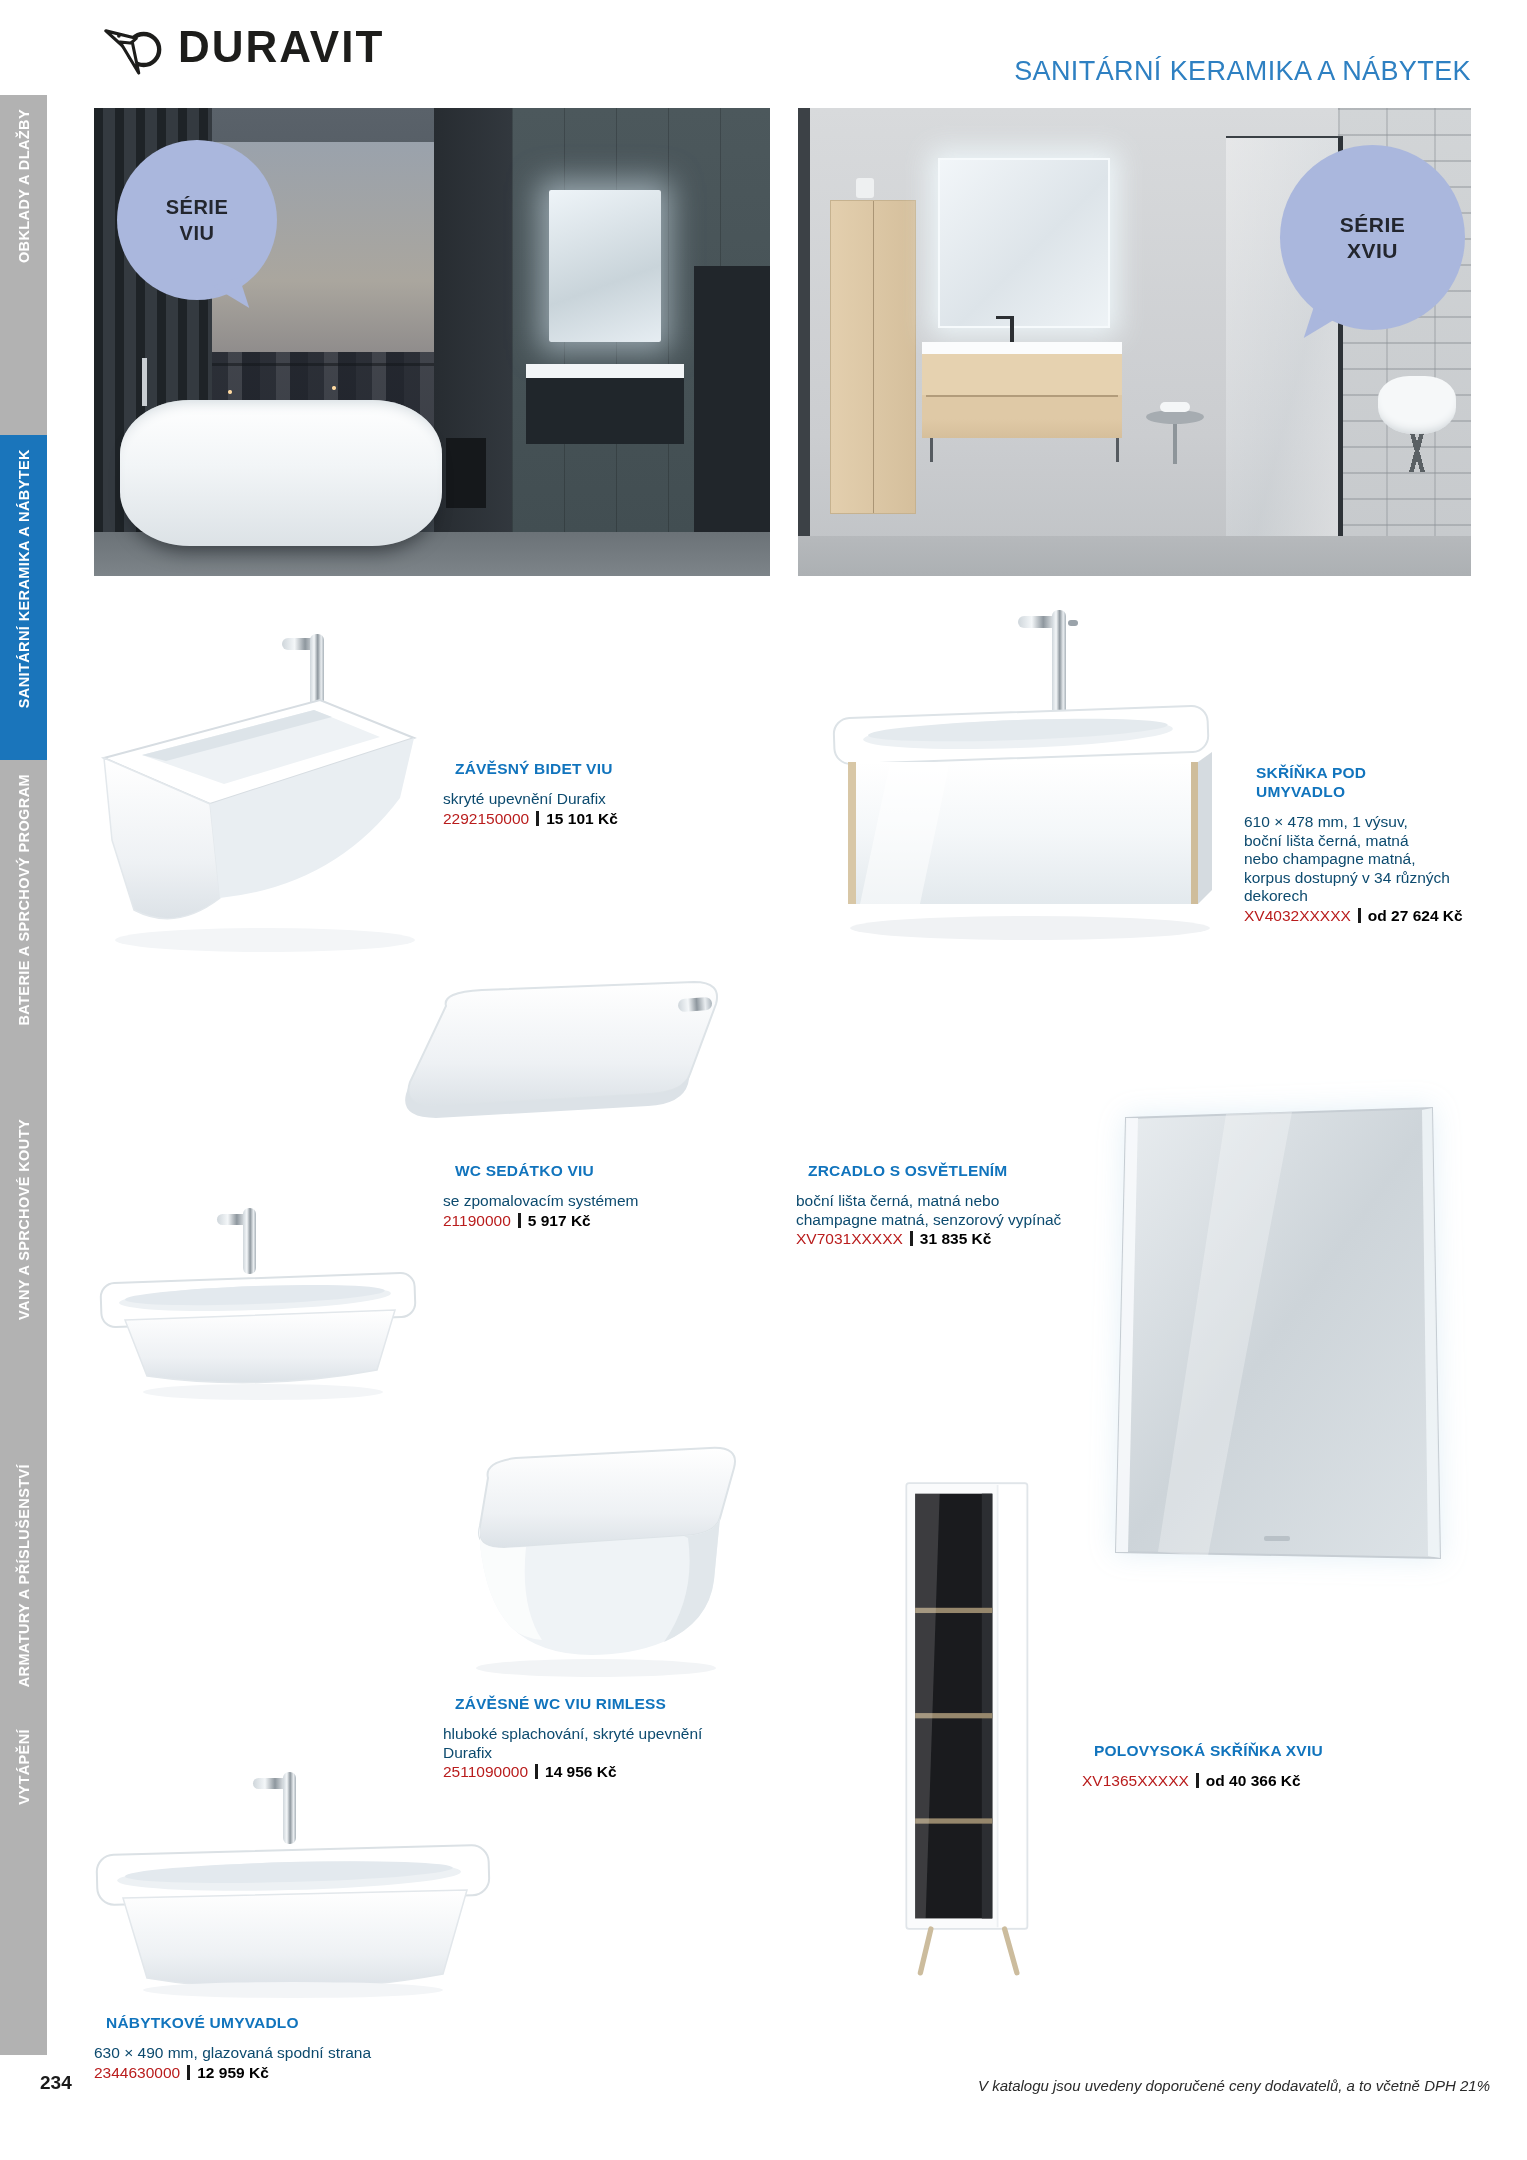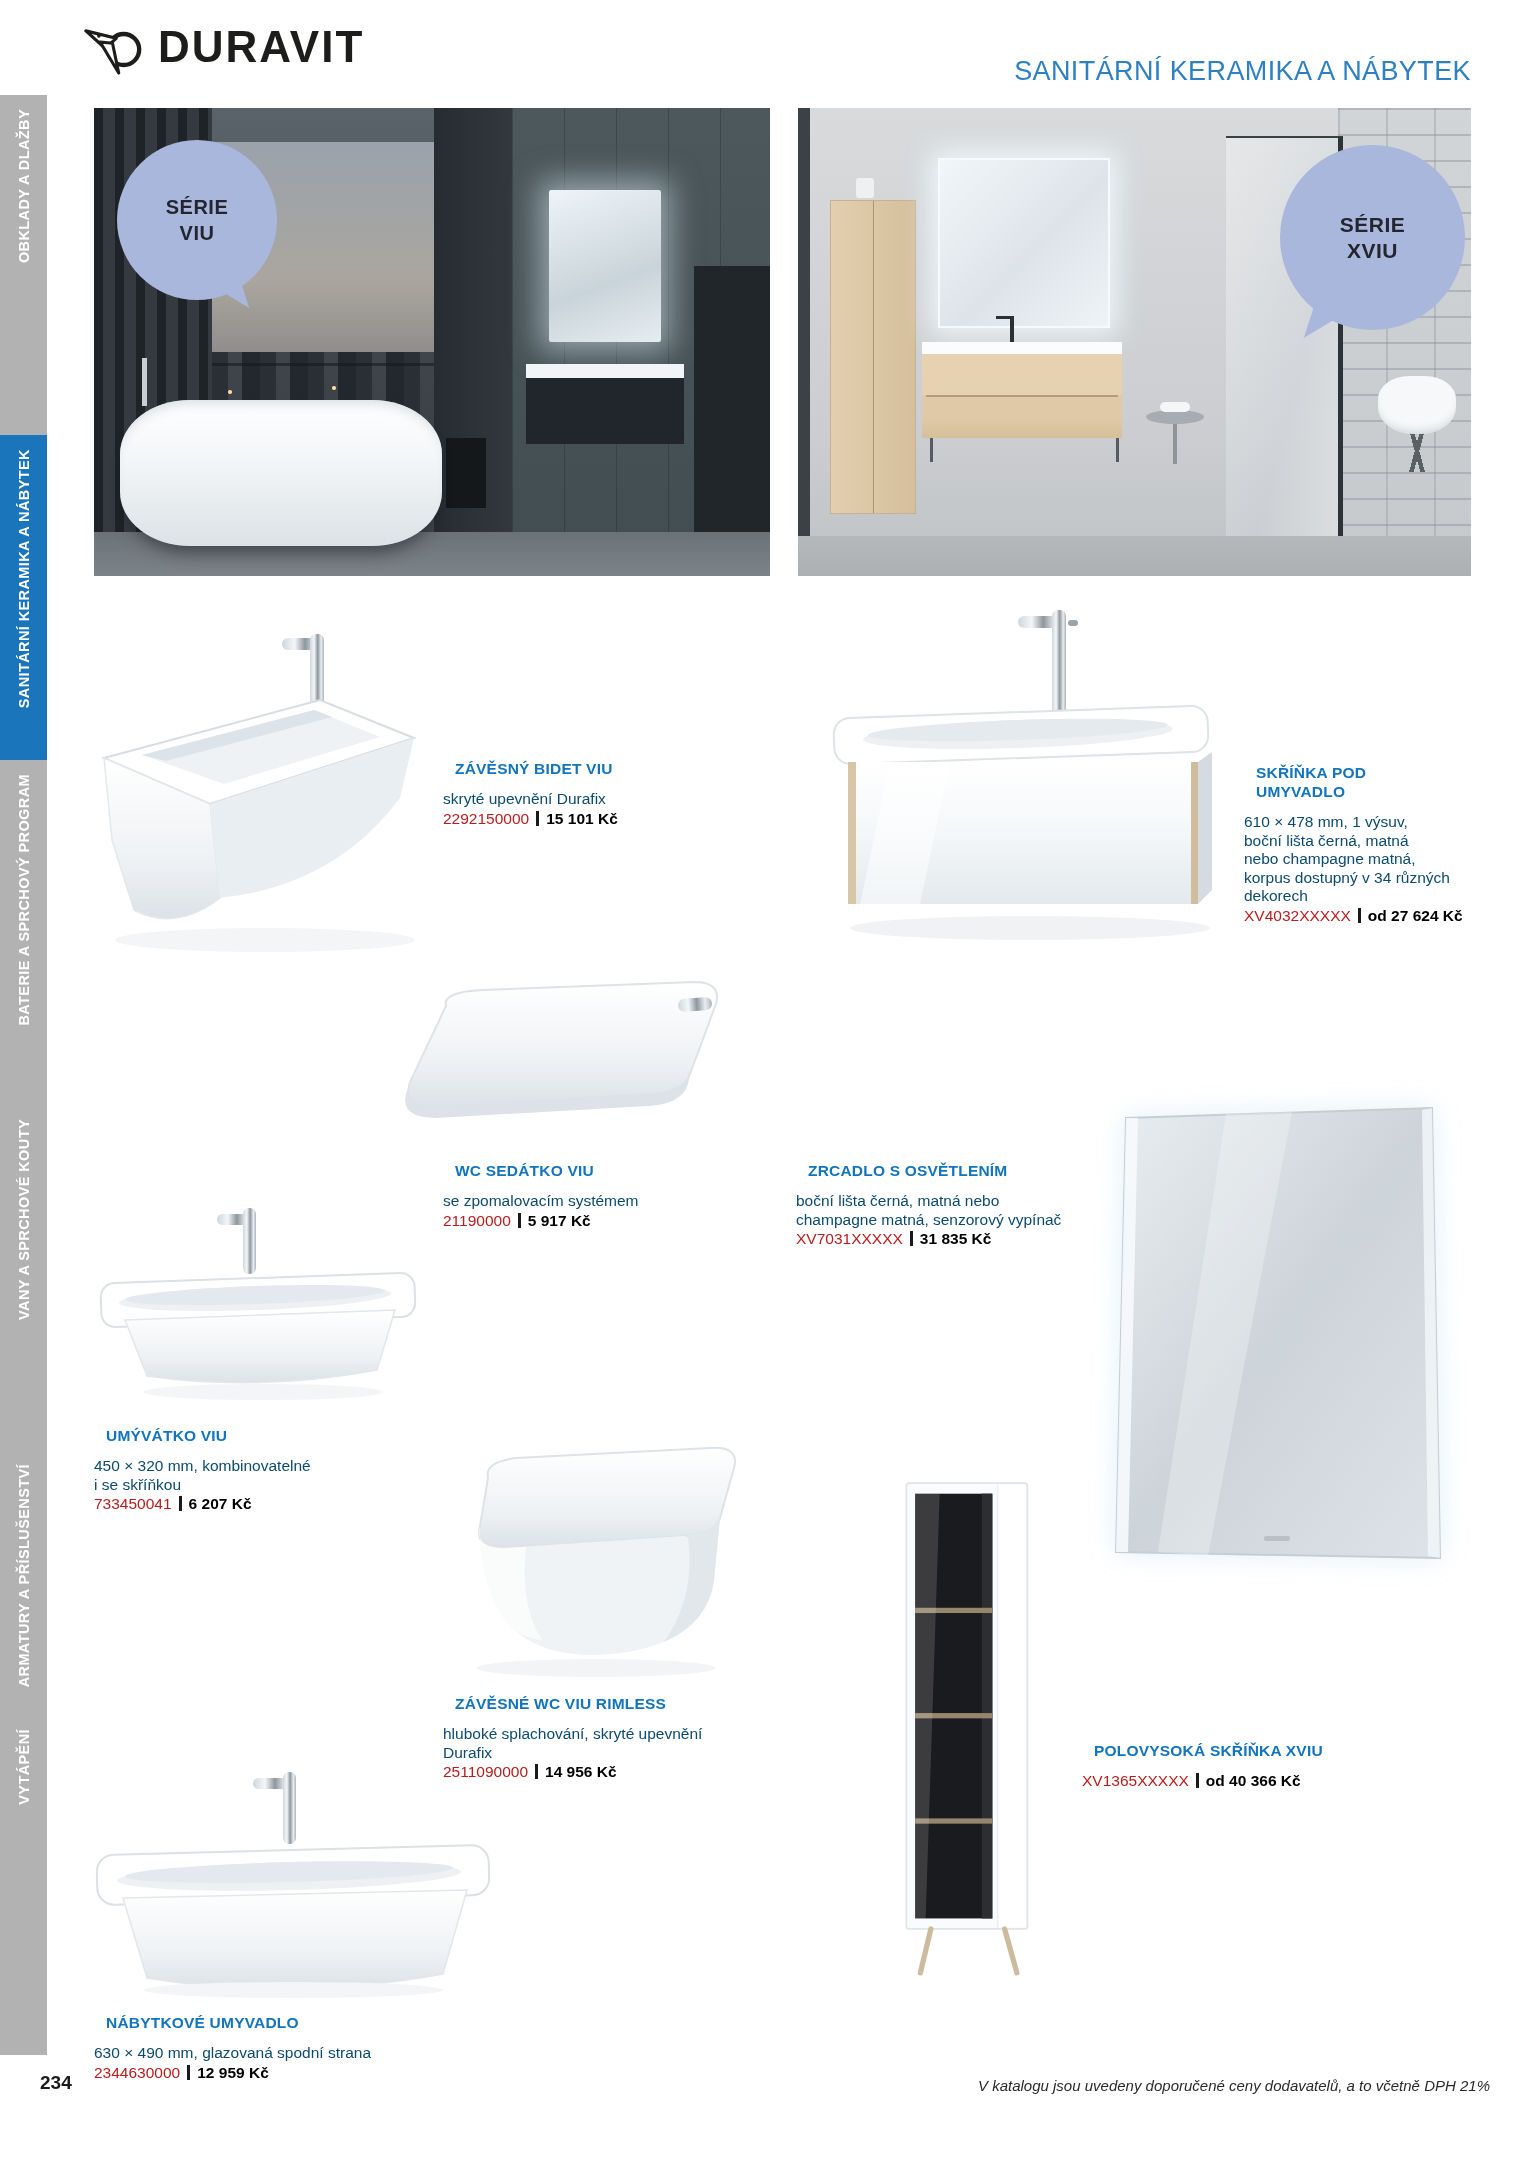--- a/index.html
+++ b/index.html
@@ -11,21 +11,21 @@
   .side-sec{background:#b2b2b2;display:flex;flex-direction:column;align-items:center;
             justify-content:flex-start;padding-top:14px;box-sizing:border-box;}
   .side-sec.active{background:#1a75bb;}
   .side-sec:nth-child(1){height:340px}.side-sec:nth-child(2){height:325px}
   .side-sec:nth-child(3){height:345px}.side-sec:nth-child(4){height:345px}
   .side-sec:nth-child(5){height:265px}.side-sec:nth-child(6){height:340px}
   .vtext{writing-mode:vertical-rl;transform:rotate(180deg);color:#ffffff;font-weight:bold;
          font-size:14.5px;letter-spacing:.4px;white-space:nowrap;}
 
   
-  .logo{position:absolute;left:84px;top:18px;display:flex;align-items:center;gap:12px;}
+  .logo{position:absolute;left:104px;top:18px;display:flex;align-items:center;gap:12px;}
   .bird{width:62px;height:58px;}
   .wordmark{font-size:44px;font-weight:bold;letter-spacing:2px;color:#1d1d1b;line-height:1;}
   .header-title{position:absolute;right:56px;top:56px;font-size:27px;color:#2e80c2;letter-spacing:.4px;}
 
   
   .hero{position:absolute;top:108px;height:468px;overflow:hidden;}
   .hero-left{left:94px;width:676px;background:linear-gradient(180deg,#5a626a 0%,#474f56 55%,#3d444b 100%);}
   .hero-right{left:798px;width:673px;background:linear-gradient(180deg,#d8dadc 0%,#cbcdd0 70%,#bfc2c5 100%);}
   .hero > div{position:absolute;}
 
@@ -376,26 +376,20 @@
     <p class="prod-priceline"><span class="code">21190000</span><span class="sep"></span><span class="price">5 917 Kč</span></p>
   </div>
 
   <div class="ptext p4t">
     <h3 class="prod-title">ZRCADLO S OSVĚTLENÍM</h3>
     <p class="prod-desc">boční lišta černá, matná nebo
 champagne matná, senzorový vypínač</p>
     <p class="prod-priceline"><span class="code">XV7031XXXXX</span><span class="sep"></span><span class="price">31 835 Kč</span></p>
   </div>
 
-  <div class="ptext p5t">
-    <h3 class="prod-title">UMÝVÁTKO VIU</h3>
-    <p class="prod-desc">450 × 320 mm, kombinovatelné
-i se skříňkou</p>
-    <p class="prod-priceline"><span class="code">733450041</span><span class="sep"></span><span class="price">6 207 Kč</span></p>
-  </div>
 
   <div class="ptext p6t">
     <h3 class="prod-title">ZÁVĚSNÉ WC VIU RIMLESS</h3>
     <p class="prod-desc">hluboké splachování, skryté upevnění
 Durafix</p>
     <p class="prod-priceline"><span class="code">2511090000</span><span class="sep"></span><span class="price">14 956 Kč</span></p>
   </div>
 
   <div class="ptext p7t">
     <h3 class="prod-title">POLOVYSOKÁ SKŘÍŇKA XVIU</h3>

